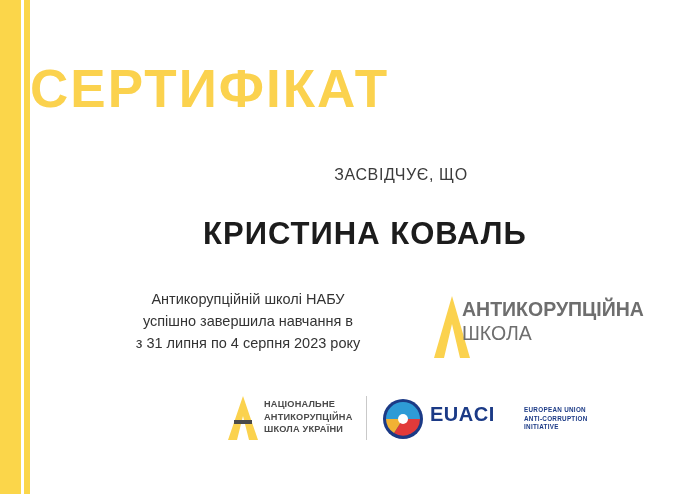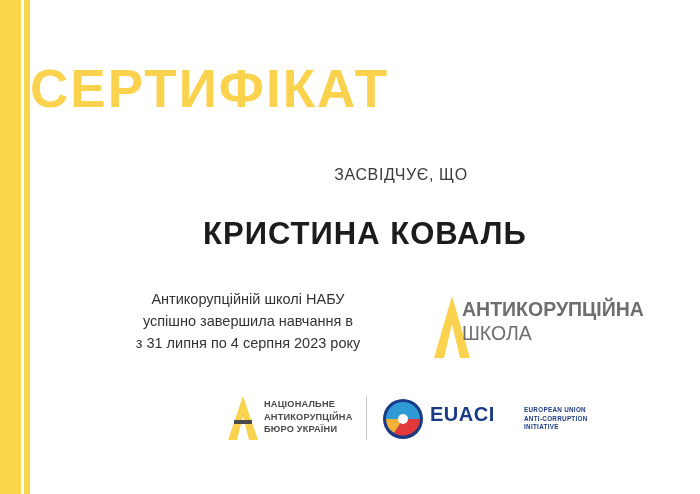--- a/index.html
+++ b/index.html
@@ -244,21 +244,21 @@
       <div class="nabu-logo">
         <span class="nabu-mark">
           <svg width="30" height="44" viewBox="0 0 30 44" xmlns="http://www.w3.org/2000/svg">
             <polygon points="15,0 30,44 21,44 15,20 9,44 0,44" fill="#fbd24e"></polygon>
             <rect x="6" y="24" width="18" height="4" fill="#4a4a4a"></rect>
           </svg>
         </span>
         <span class="nabu-text">
           <span>НАЦІОНАЛЬНЕ</span><br>
           <span>АНТИКОРУПЦІЙНА</span><br>
-          <span>БЮРО УКРАЇНИ</span>
+          <span>ШКОЛА УКРАЇНИ</span>
         </span>
       </div>
 
       <div class="divider"></div>
 
       <div class="euaci">
         <span class="globe">
           <svg width="42" height="42" viewBox="0 0 42 42" xmlns="http://www.w3.org/2000/svg">
             <circle cx="21" cy="21" r="20" fill="#1b3a86"></circle>
             <path d="M4 21 A17 17 0 0 1 38 21 L21 21 Z" fill="#2e9bd6"></path>

